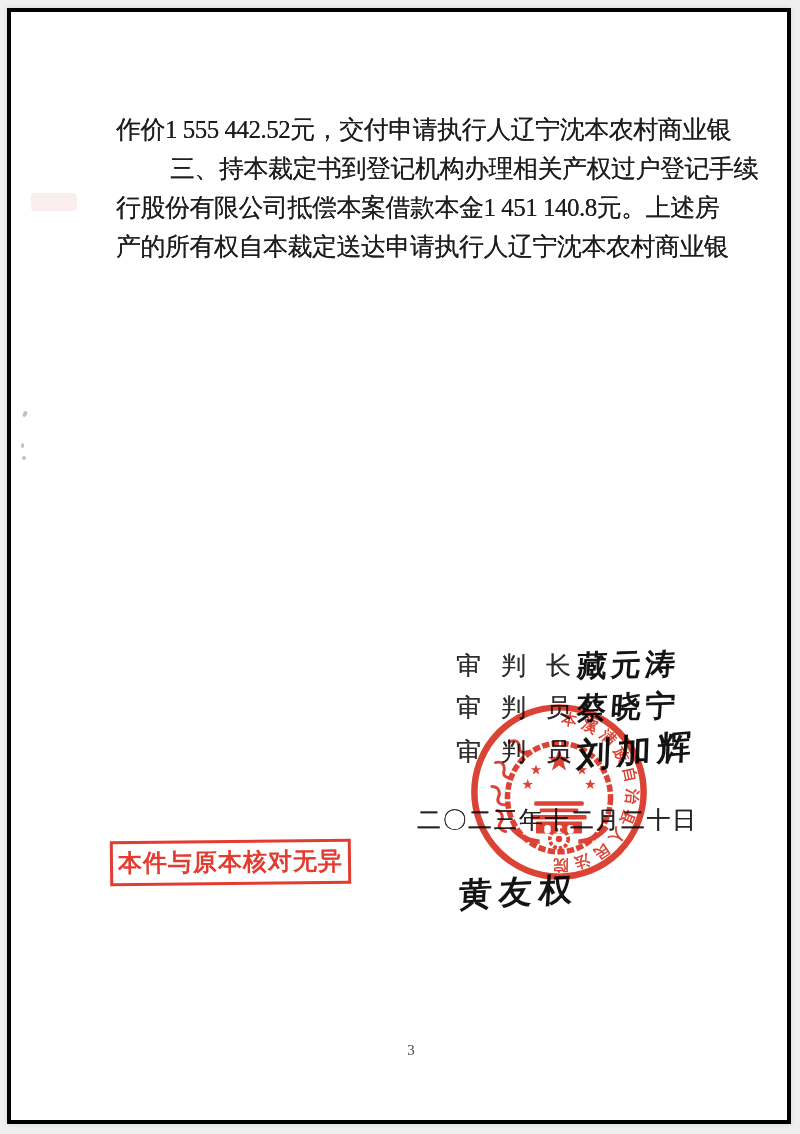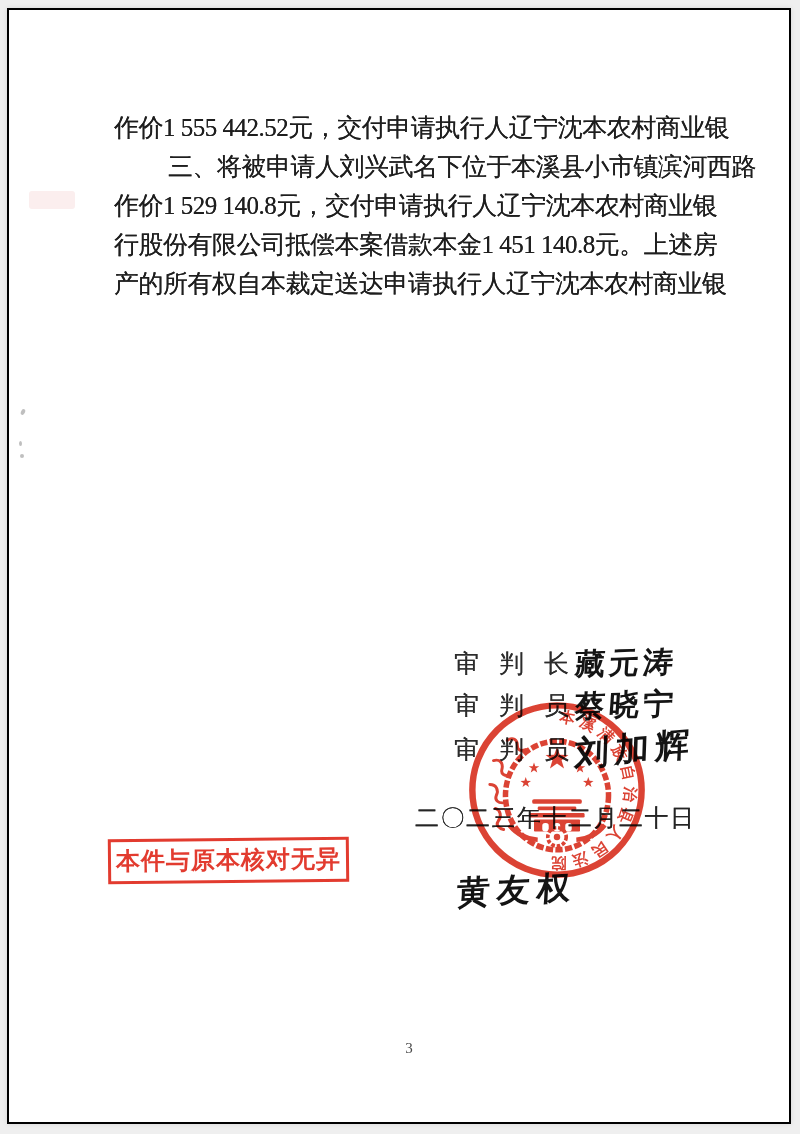--- a/index.html
+++ b/index.html
@@ -4,21 +4,21 @@
 <style>
   html,body{margin:0;padding:0;}
   body{
     width:800px;height:1134px;overflow:hidden;
     background:#efefef;
     font-family:"Liberation Serif","DejaVu Serif",serif;
   }
   .canvas{position:relative;width:800px;height:1134px;background:#efefef;}
   .page{
     position:absolute;left:7px;top:8px;width:784px;height:1116px;
-    background:#ffffff;border:2px solid #000000;box-sizing:border-box;
+    background:#ffffff;border:4px solid #000000;box-sizing:border-box;
     box-shadow:0 0 5px rgba(0,0,0,.10);
   }
 
   
   .body-text{position:absolute;left:105px;top:98px;width:600px;color:#1e1e1e;}
   .bline{
     white-space:nowrap;height:39px;line-height:39px;
     font-size:25px;letter-spacing:-0.5px;
     text-shadow:0 0 .5px #333;
   }
@@ -82,22 +82,21 @@
 <div class="canvas">
   <div class="page">
 
     <div class="smudge"></div>
     <div class="speck s1"></div>
     <div class="speck s2"></div>
     <div class="speck s3"></div>
 
     <div class="body-text">
       <div class="bline">作价1 555 442.52元，交付申请执行人辽宁沈本农村商业银</div>
-      <div class="bline indent">三、将被申请人刘兴武名下位于本溪县小市镇滨河西路</div>
-      <div class="bline">作价1 529 140.8元，交付申请执行人辽宁沈本农村商业银</div>
+      <div class="bline indent">三、持本裁定书到登记机构办理相关产权过户登记手续</div>
       <div class="bline">行股份有限公司抵偿本案借款本金1 451 140.8元。上述房</div>
       <div class="bline">产的所有权自本裁定送达申请执行人辽宁沈本农村商业银</div>
     </div>
 
     <div class="sig-row row-judge1">
       <span class="sig-role">审判长</span>
       <span class="sig-name">藏元涛</span>
     </div>
     <div class="sig-row row-judge2">
       <span class="sig-role">审判员</span>

